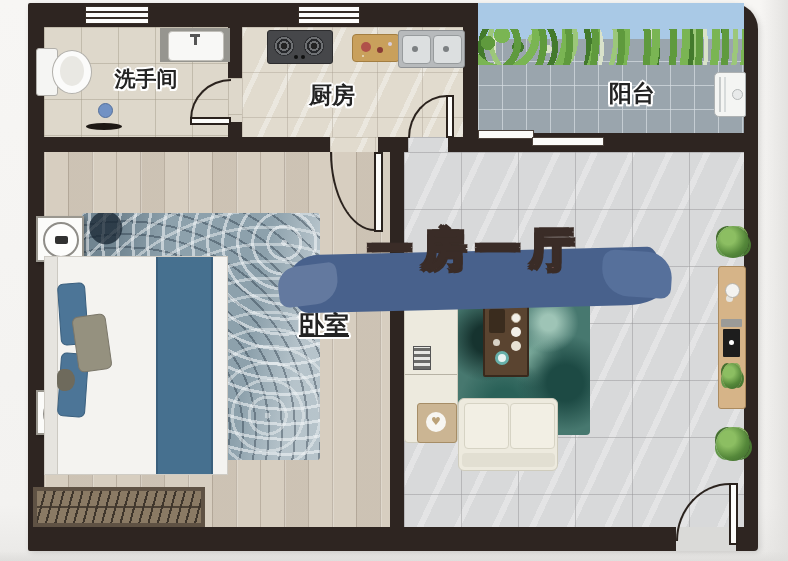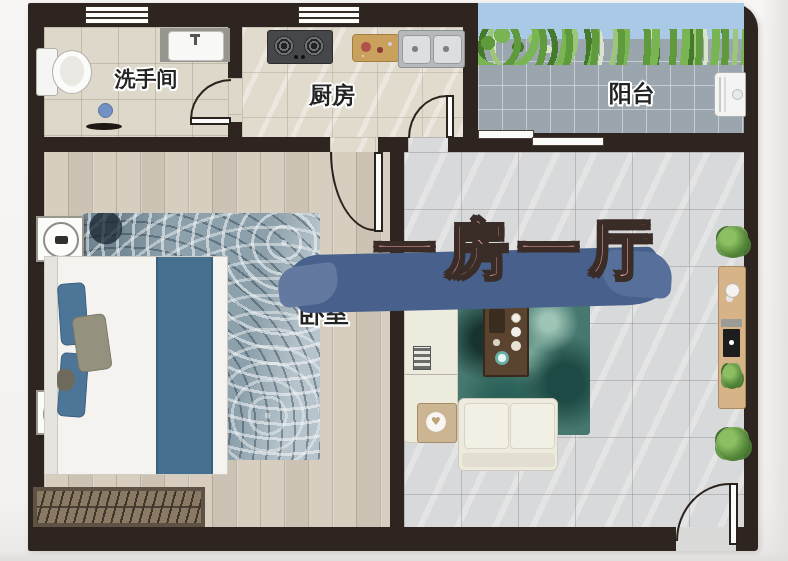--- a/index.html
+++ b/index.html
@@ -57,21 +57,21 @@
      radial-gradient(circle at 60% 45%,#7fae9f 0 7px,transparent 28px);}
   .sofa{background:#edeade;border:1px solid #cfccbd;border-radius:4px;box-sizing:border-box;}
   .mat{background-color:#8a7a64;border:4px solid #5f5244;box-sizing:border-box;background-image:
      repeating-linear-gradient(105deg,transparent 0 7px,#3f362c 7px 9px),
      linear-gradient(transparent 0 47%,rgba(60,50,40,.8) 48% 52%,transparent 53%);}
   .title-wrap{position:absolute;z-index:10;left:262px;top:200px;width:372px;height:96px;}
   .brush{position:absolute;left:0;top:48px;width:372px;height:58px;background:#48618c;transform:rotate(-1.4deg);
      border-radius:30px 14px 36px 18px / 22px 32px 16px 30px;}
   .brush:before{content:"";position:absolute;left:-12px;top:10px;width:60px;height:40px;background:#63799f;border-radius:20px 8px 24px 10px;transform:rotate(-6deg);}
   .brush:after{content:"";position:absolute;right:-10px;top:4px;width:70px;height:46px;background:#56709b;border-radius:12px 26px 10px 28px;transform:rotate(5deg);}
-  .title-text{position:absolute;left:0;top:0;width:100%;text-align:right;font-size:62px;line-height:92px;font-weight:900;letter-spacing:10px;color:#fca5a5;
+  .title-text{position:absolute;left:0;top:0;width:100%;text-align:center;font-size:44px;line-height:92px;font-weight:900;letter-spacing:10px;color:#fca5a5;
      -webkit-text-stroke:2px #3a2c27;text-shadow:2.5px 2.5px 0 #3a2c27,-2.5px 2.5px 0 #3a2c27,2.5px -2.5px 0 #3a2c27,-2.5px -2.5px 0 #3a2c27;}
   .photo-edge-right{position:absolute;right:0;top:0;width:28px;height:561px;background:linear-gradient(90deg,rgba(240,240,238,0),rgba(225,224,222,.9));z-index:20;}
   .photo-edge-bottom{position:absolute;left:0;bottom:0;width:788px;height:10px;background:linear-gradient(rgba(240,240,238,0),rgba(222,221,219,.9));z-index:20;}
 </style>
 </head>
 <body>
 
 <div id="stage">
   <div id="plan">
 
@@ -187,21 +187,21 @@
 
     <div class="door-leaf" style="left:346px;top:149px;width:9px;height:80px;"></div>
     <div class="arc arc-bl" style="left:302px;top:149px;width:45px;height:79px;"></div>
 
     <div class="door-leaf" style="left:701px;top:480px;width:9px;height:62px;"></div>
     <div class="arc arc-tl" style="left:648px;top:480px;width:54px;height:58px;"></div>
 
     <div class="rlabel" style="left:58px;top:62px;width:120px;font-size:21px;">洗手间</div>
     <div class="rlabel" style="left:254px;top:77px;width:100px;font-size:23px;">厨房</div>
     <div class="rlabel" style="left:544px;top:75px;width:120px;font-size:23px;">阳台</div>
-    <div class="rlabel" style="left:236px;top:294px;width:120px;font-size:25px;">卧室</div>
+    <div class="rlabel" style="left:236px;top:305px;width:120px;font-size:25px;text-decoration:underline;">卧室</div>
 
     <div class="title-wrap">
       <div class="brush"></div>
       <div class="title-text">一房一厅</div>
     </div>
 
   </div>
 
   <div class="photo-edge-right"></div>
   <div class="photo-edge-bottom"></div>

